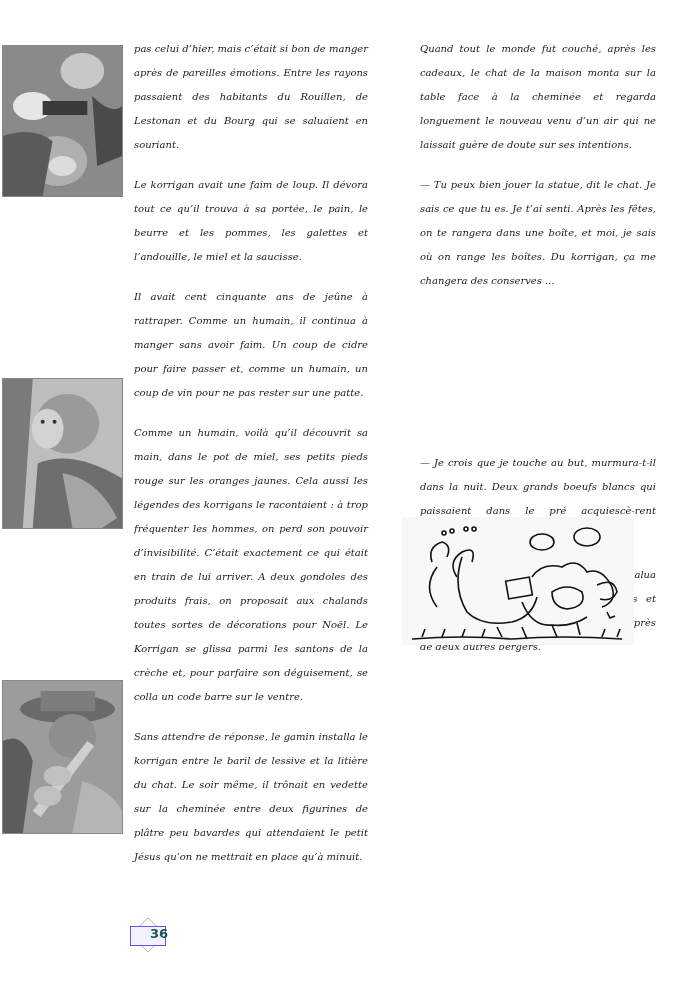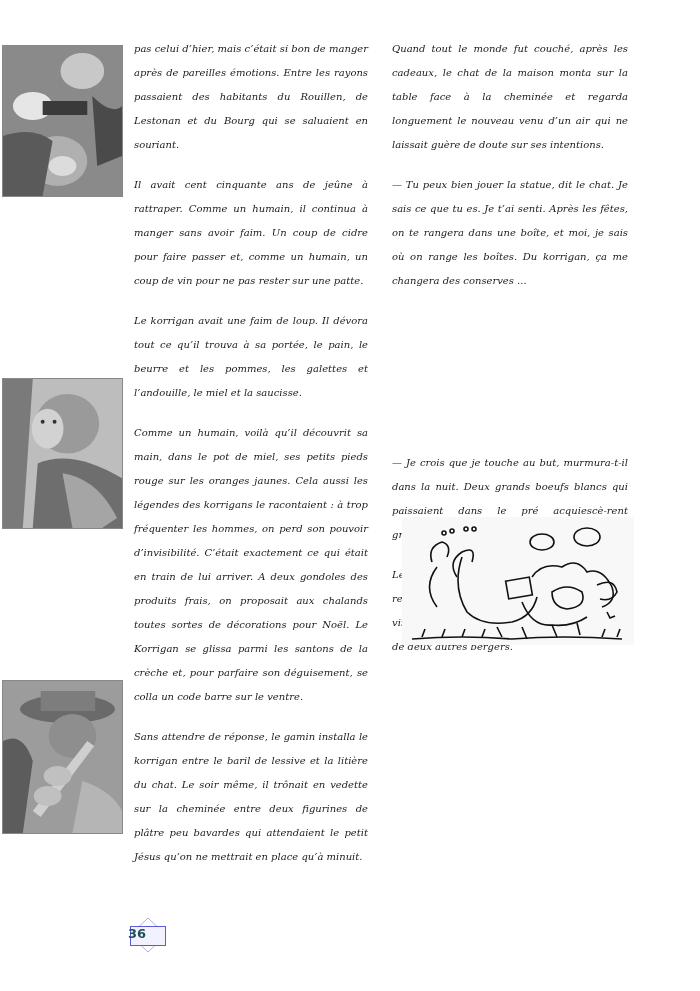--- a/index.html
+++ b/index.html
@@ -1,32 +1,32 @@
 <!DOCTYPE html>
 <html><head>
   <meta charset="utf-8">
   <style>
     html, body { margin: 0; padding: 0; background: #ffffff; }
     body { width: 700px; height: 991px; position: relative; overflow: hidden; }
     .page { position: absolute; left: 0; top: 0; width: 700px; height: 991px; background: #ffffff; }
     .col { position: absolute; font-family: "DejaVu Serif", "Liberation Serif", serif; font-style: italic; font-size: 10px; line-height: 24px; color: #1a1a1a; text-align: justify; }
     .col p { margin: 0 0 16px 0; }
     .col-left { left: 134px; top: 37px; width: 234px; }
-    .col-right { left: 392px; top: 37px; width: 236px; }
+    .col-right { left: 420px; top: 37px; width: 236px; }
     .photo { position: absolute; left: 2px; width: 119px; border: 1px solid #888; overflow: hidden; }
     .photo svg { display: block; width: 100%; height: 100%; }
     .photo1 { top: 45px; height: 150px; }
     .photo2 { top: 378px; height: 149px; }
     .photo3 { top: 680px; height: 152px; }
     .cartoon { position: absolute; left: 402px; top: 517px; width: 232px; height: 128px; background: #f8f8f8; }
     .cartoon svg { display: block; width: 100%; height: 100%; }
     .spacer-cartoon { height: 142px; }
     .footer-badge { position: absolute; left: 128px; top: 924px; width: 40px; height: 22px; }
     .badge-box { position: absolute; left: 2px; top: 2px; width: 34px; height: 18px; border: 1px solid #5a5ad6; background: #f2f2ff; }
-    .badge-num { position: absolute; left: 0; top: 2px; width: 40px; text-align: left; font-family: "DejaVu Sans", sans-serif; font-weight: bold; font-size: 13px; color: #1f4f5a; }
+    .badge-num { position: absolute; left: 0; top: 2px; width: 40px; text-align: right; font-family: "DejaVu Sans", sans-serif; font-weight: bold; font-size: 13px; color: #1f4f5a; }
     .footer-title { position: absolute; left: 414px; top: 917px; font-family: "DejaVu Serif", serif; font-weight: bold; font-size: 11.5px; color: #1f1fc8; }
   </style>
 </head>
 <body>
 
 <div class="page">
 
   <div class="photo photo1">
     <svg viewBox="0 0 120 150" preserveAspectRatio="none">
       <rect width="120" height="150" fill="#8a8a8a"></rect>
@@ -62,22 +62,22 @@
       <path d="M30 130 L85 60 L92 65 L38 136Z" fill="#cfcfcf"></path>
       <ellipse cx="55" cy="95" rx="14" ry="10" fill="#c0c0c0"></ellipse>
       <ellipse cx="45" cy="115" rx="14" ry="10" fill="#c0c0c0"></ellipse>
       <path d="M0 60 Q20 50 30 80 L20 152 L0 152Z" fill="#5c5c5c"></path>
       <path d="M80 100 Q110 110 120 130 L120 152 L70 152Z" fill="#b5b5b5"></path>
     </svg>
   </div>
 
   <div class="col col-left">
     <p>pas celui d’hier, mais c’était si bon de manger après de pareilles émotions. Entre les rayons passaient des habitants du Rouillen, de Lestonan et du Bourg qui se saluaient en souriant.</p>
+    <p>Le korrigan avait une faim de loup. Il dévora tout ce qu’il trouva à sa portée, le pain, le beurre et les pommes, les galettes et l’andouille, le miel et la saucisse.</p>
     <p>Il avait cent cinquante ans de jeûne à rattraper. Comme un humain, il continua à manger sans avoir faim. Un coup de cidre pour faire passer et, comme un humain, un coup de vin pour ne pas rester sur une patte.</p>
-    <p>Le korrigan avait une faim de loup. Il dévora tout ce qu’il trouva à sa portée, le pain, le beurre et les pommes, les galettes et l’andouille, le miel et la saucisse.</p>
     <p>Comme un humain, voilà qu’il découvrit sa main, dans le pot de miel, ses petits pieds rouge sur les oranges jaunes. Cela aussi les légendes des korrigans le racontaient : à trop fréquenter les hommes, on perd son pouvoir d’invisibilité. C’était exactement ce qui était en train de lui arriver. A deux gondoles des produits frais, on proposait aux chalands toutes sortes de décorations pour Noël. Le Korrigan se glissa parmi les santons de la crèche et, pour parfaire son déguisement, se colla un code barre sur le ventre.</p>
     <p>Sans attendre de réponse, le gamin installa le korrigan entre le baril de lessive et la litière du chat. Le soir même, il trônait en vedette sur la cheminée entre deux figurines de plâtre peu bavardes qui attendaient le petit Jésus qu’on ne mettrait en place qu’à minuit.</p>
   </div>
 
   <div class="col col-right">
     <p>Quand tout le monde fut couché, après les cadeaux, le chat de la maison monta sur la table face à la cheminée et regarda longuement le nouveau venu d’un air qui ne laissait guère de doute sur ses intentions.</p>
     <p>— Tu peux bien jouer la statue, dit le chat. Je sais ce que tu es. Je t’ai senti. Après les fêtes, on te rangera dans une boîte, et moi, je sais où on range les boîtes. Du korrigan, ça me changera des conserves ...</p>
     <div class="spacer-cartoon"></div>
     <p>— Je crois que je touche au but, murmura-t-il dans la nuit. Deux grands boeufs blancs qui paissaient dans le pré acquiescè-rent gravement en hochant la tête.</p>
     <p>Le Korrigan entra dans la chapelle, salua respectueusement les dames patronnes et vint prendre sa place dans le retable auprès de deux autres bergers.</p>

